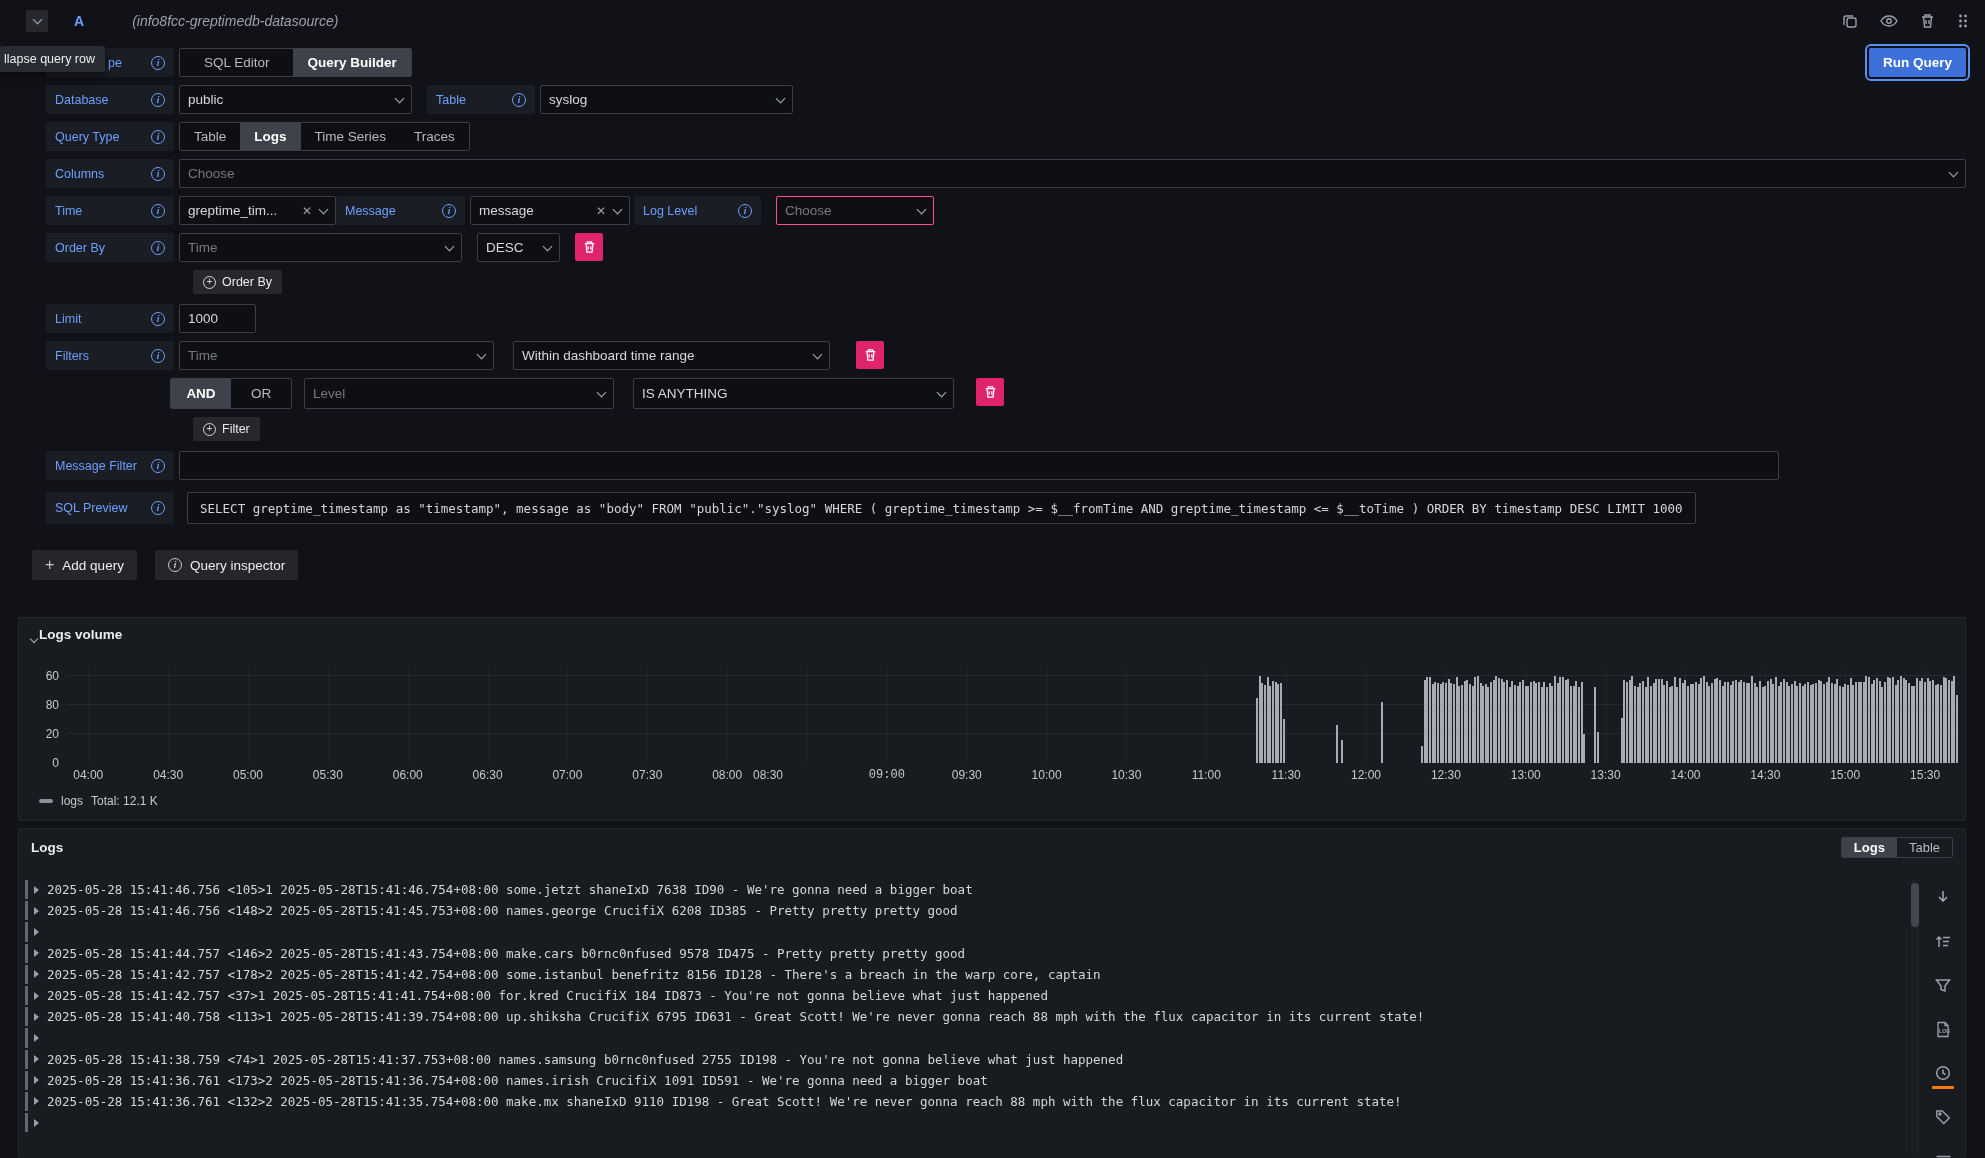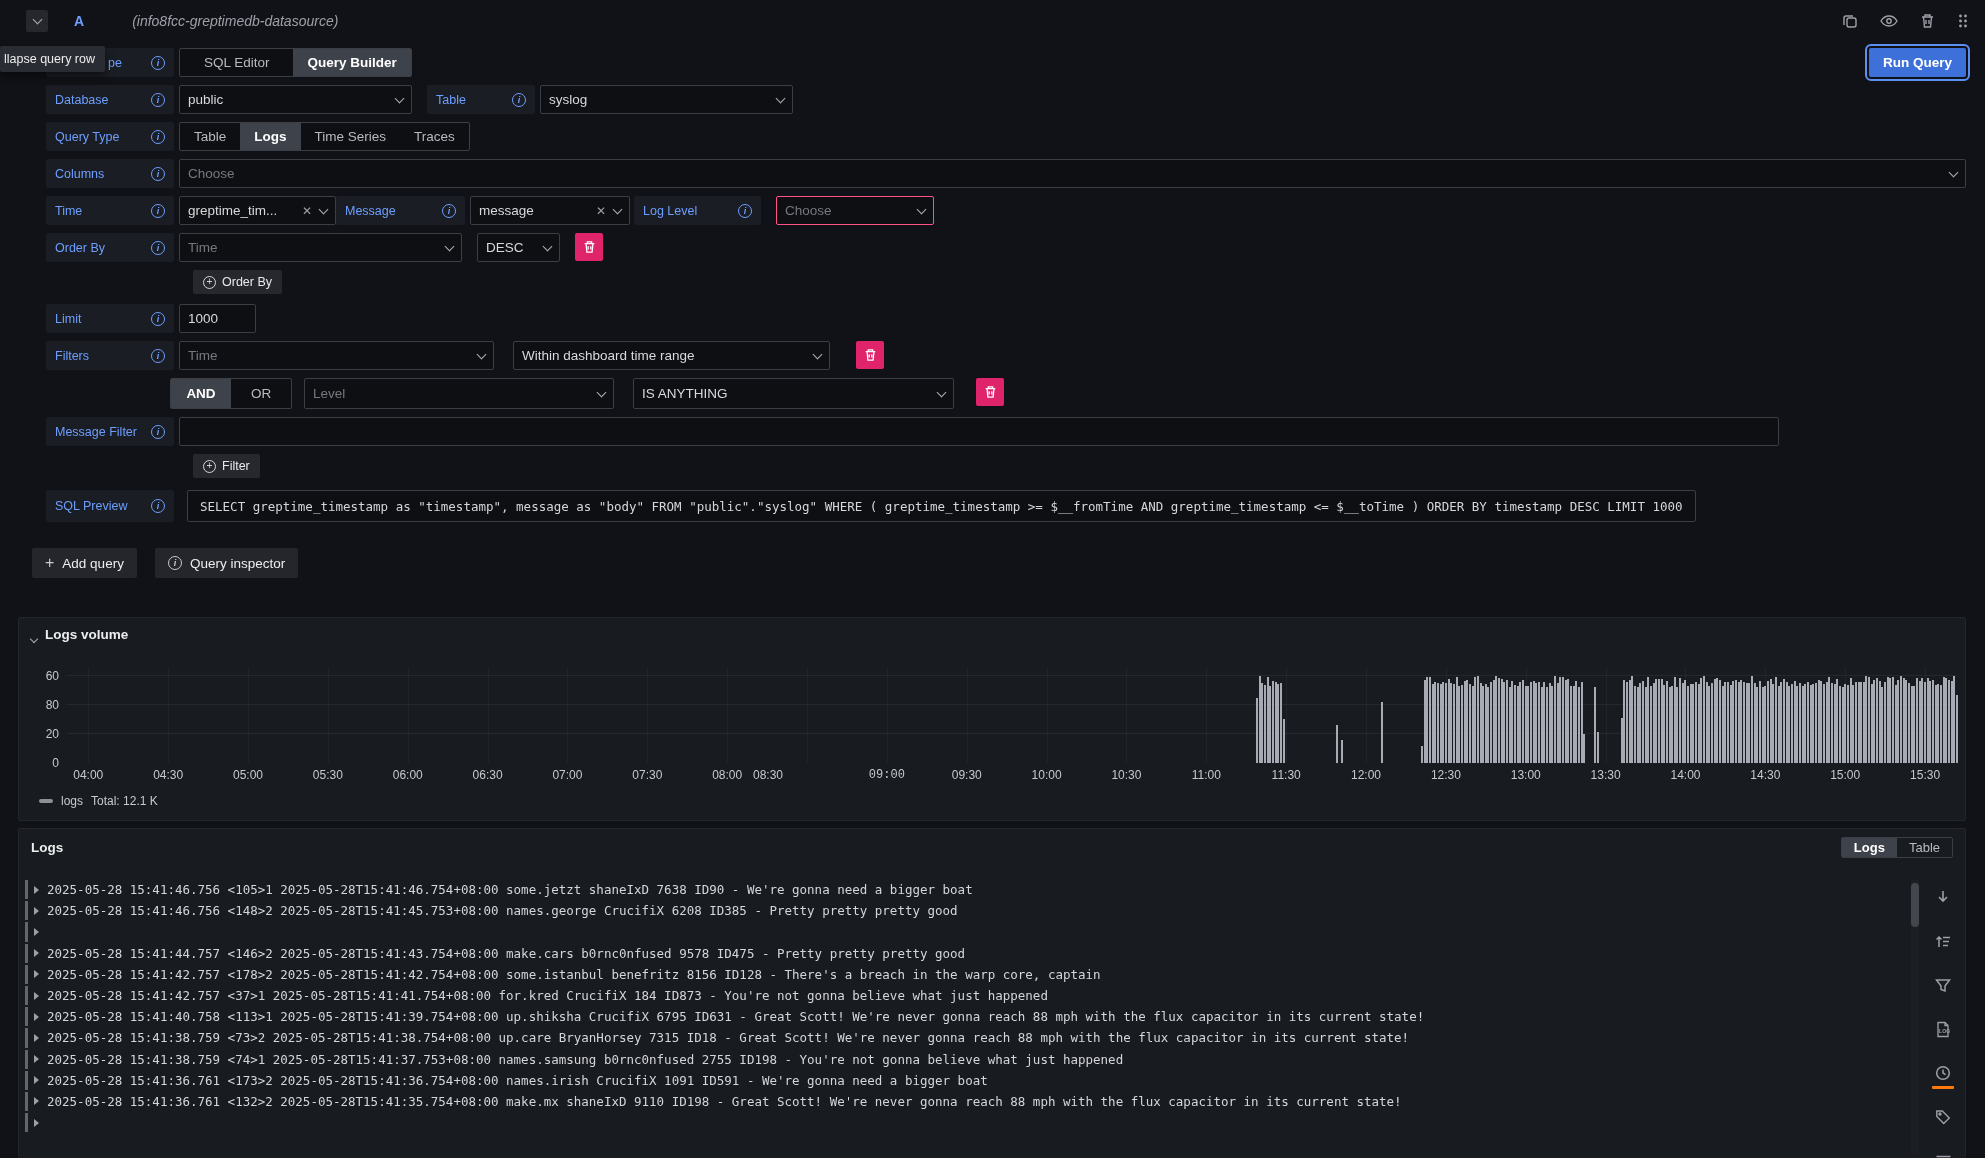--- a/index.html
+++ b/index.html
@@ -99,21 +99,21 @@
   }
   .plus-glyph::before{ content:"+"; font-size:16px; color:#c7c9ce; }
 
   
   .panel{
     position:absolute; left:18px; width:1948px;
     background:#181b1f; border:1px solid #23262b; border-radius:2px;
   }
   .panel-title{ font-size:13.5px; font-weight:700; color:#eceded; }
   #logs-volume{ top:617px; height:204px; }
-  .lv-header{ display:flex; align-items:flex-end; gap:8px; padding:9px 0 0 12px; }
+  .lv-header{ display:flex; align-items:flex-end; gap:2px; padding:9px 0 0 12px; }
   .lv-header .chev{ width:6px;height:6px; margin-top:-2px;}
   .plot{ position:absolute; left:48px; right:8px; top:49px; height:96px; }
   .gridline-h{ position:absolute; left:0; right:0; height:1px; background:rgba(204,204,220,0.08); }
   .gridline-v{ position:absolute; top:0; bottom:0; width:1px; background:rgba(204,204,220,0.05); }
   .ytick{ position:absolute; width:40px; text-align:right; right:100%; margin-right:8px;
     font-size:12px; color:#c7c9ce; }
   .bar{ position:absolute; bottom:0; width:2px; background:#a8abb3; }
   .xlabels{ position:absolute; left:48px; right:8px; top:150px; height:16px; }
   .xlabel{ position:absolute; transform:translateX(-50%); font-size:12px; color:#c7c9ce; white-space:nowrap;}
   .legend{ position:absolute; left:20px; top:176px; display:flex; align-items:center; gap:8px;
@@ -335,35 +335,35 @@
       <span class="val">IS ANYTHING</span>
       <span class="chev"></span>
     </div>
     <button class="trash-btn" style="margin-left:22px">
       <svg width="13" height="14" viewBox="0 0 15 16" fill="none" stroke="#fff" stroke-width="1.5">
           <path d="M2 4h11M5 4V2h5v2M3.5 4l1 10h6l1-10M6 7v4M9 7v4"></path>
         </svg>
     </button>
   </div>
 
-  <div class="row">
-    <div class="lbl">
-      <span>Message Filter</span>
-      <span class="info"></span>
-    </div>
-    <div class="field" style="width:1600px">
-      <span class="val"></span>
-    </div>
-  </div>
-
   <div class="row small" style="margin-bottom:10px">
     <button class="sm-btn" style="margin-left:147px">
       <span class="plusc"></span>
       <span>Filter</span>
     </button>
+  </div>
+
+  <div class="row">
+    <div class="lbl">
+      <span>Message Filter</span>
+      <span class="info"></span>
+    </div>
+    <div class="field" style="width:1600px">
+      <span class="val"></span>
+    </div>
   </div>
 
   <div class="row" style="height:32px;margin-top:12px">
     <div class="lbl">
       <span>SQL Preview</span>
       <span class="info"></span>
     </div>
     <div class="code" style="margin-left:8px">SELECT greptime_timestamp as "timestamp", message as "body" FROM "public"."syslog" WHERE ( greptime_timestamp &gt;= $__fromTime AND greptime_timestamp &lt;= $__toTime ) ORDER BY timestamp DESC LIMIT 1000</div>
   </div>
 </div>
@@ -694,21 +694,20 @@
         <span class="txt">2025-05-28 15:41:42.757 &lt;37&gt;1 2025-05-28T15:41:41.754+08:00 for.kred CrucifiX 184 ID873 - You're not gonna believe what just happened</span>
       </div>
       <div class="logrow">
         <span class="lvlbar"></span>
         <span class="caret"></span>
         <span class="txt">2025-05-28 15:41:40.758 &lt;113&gt;1 2025-05-28T15:41:39.754+08:00 up.shiksha CrucifiX 6795 ID631 - Great Scott! We're never gonna reach 88 mph with the flux capacitor in its current state!</span>
       </div>
       <div class="logrow">
         <span class="lvlbar"></span>
         <span class="caret"></span>
-        <span class="txt">2025-05-28 15:41:38.759 &lt;73&gt;2 2025-05-28T15:41:38.754+08:00 up.care BryanHorsey 7315 ID18 - Great Scott! We're never gonna reach 88 mph with the flux capacitor in its current state!</span>
       </div>
       <div class="logrow">
         <span class="lvlbar"></span>
         <span class="caret"></span>
         <span class="txt">2025-05-28 15:41:38.759 &lt;74&gt;1 2025-05-28T15:41:37.753+08:00 names.samsung b0rnc0nfused 2755 ID198 - You're not gonna believe what just happened</span>
       </div>
       <div class="logrow">
         <span class="lvlbar"></span>
         <span class="caret"></span>
         <span class="txt">2025-05-28 15:41:36.761 &lt;173&gt;2 2025-05-28T15:41:36.754+08:00 names.irish CrucifiX 1091 ID591 - We're gonna need a bigger boat</span>

